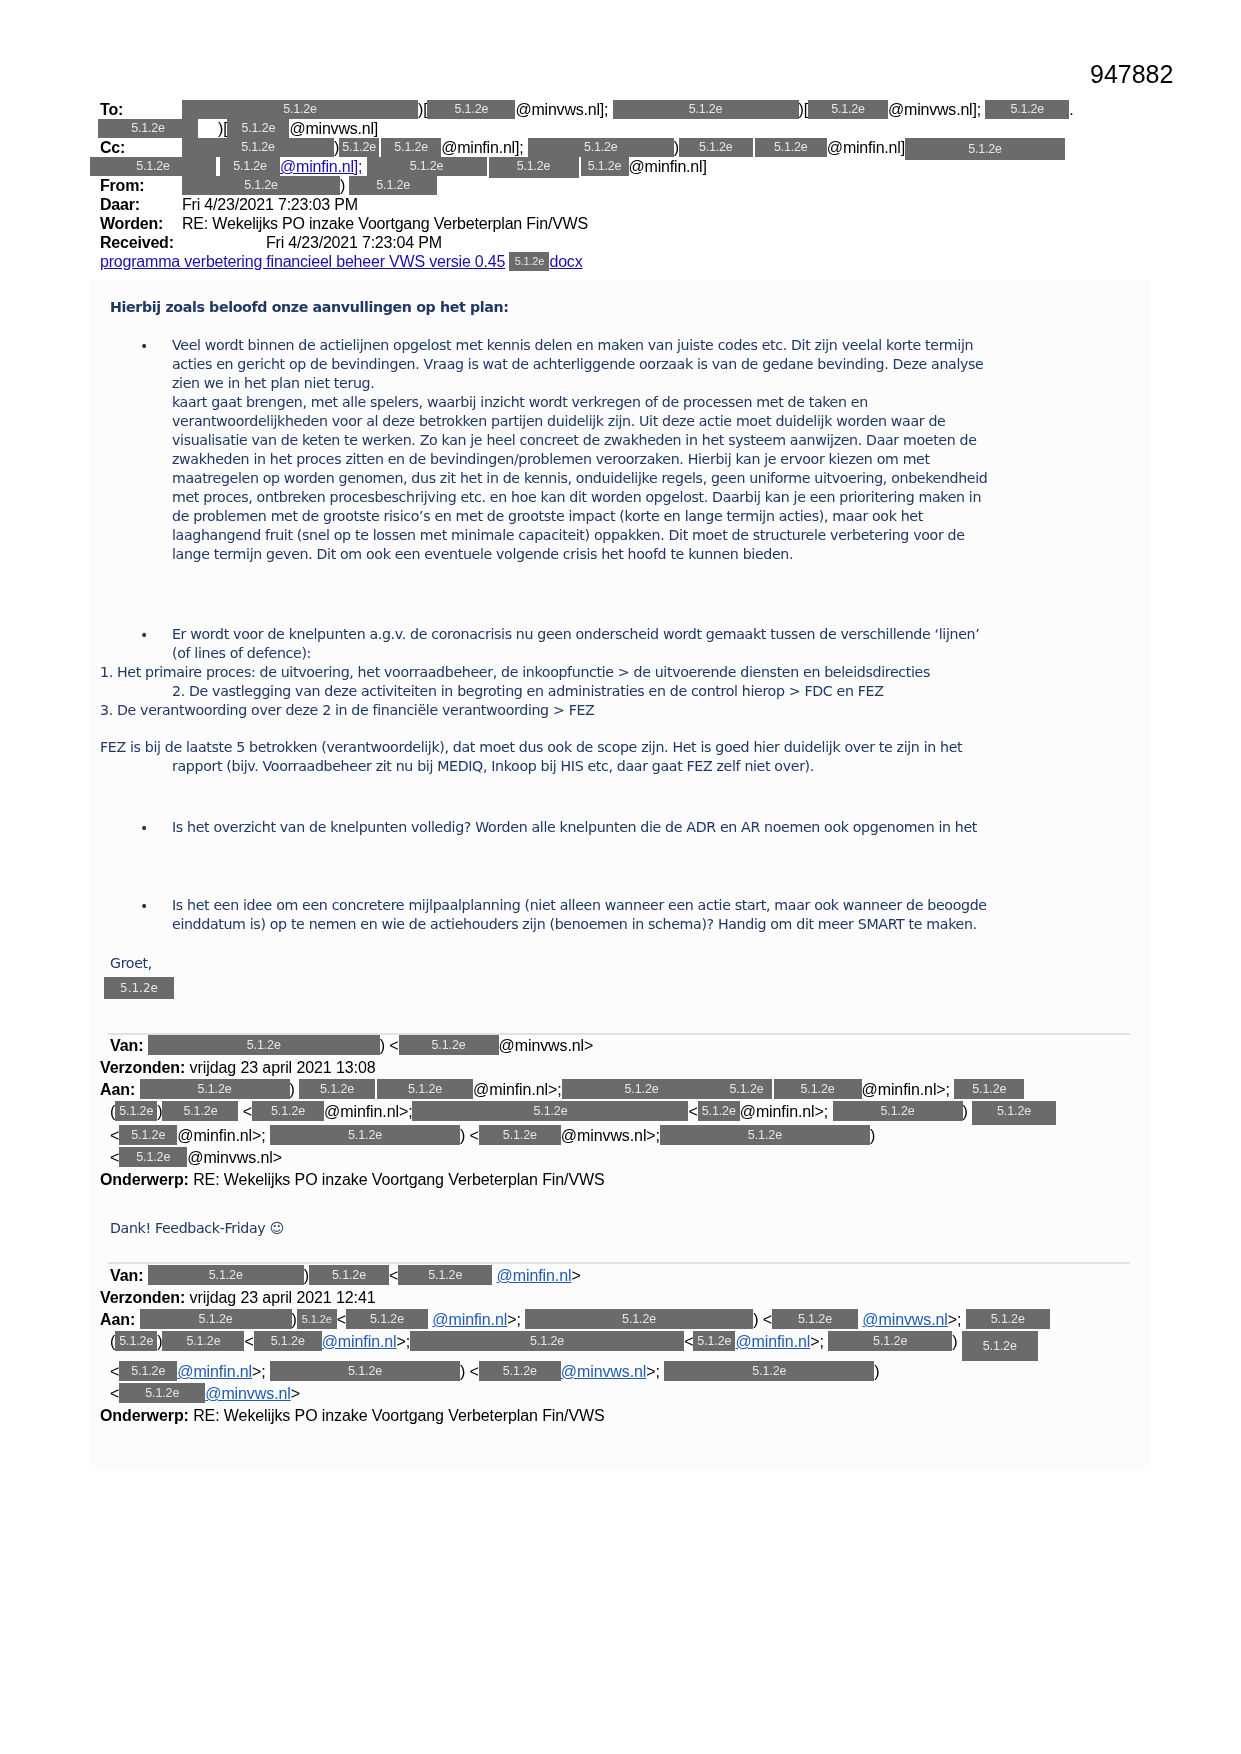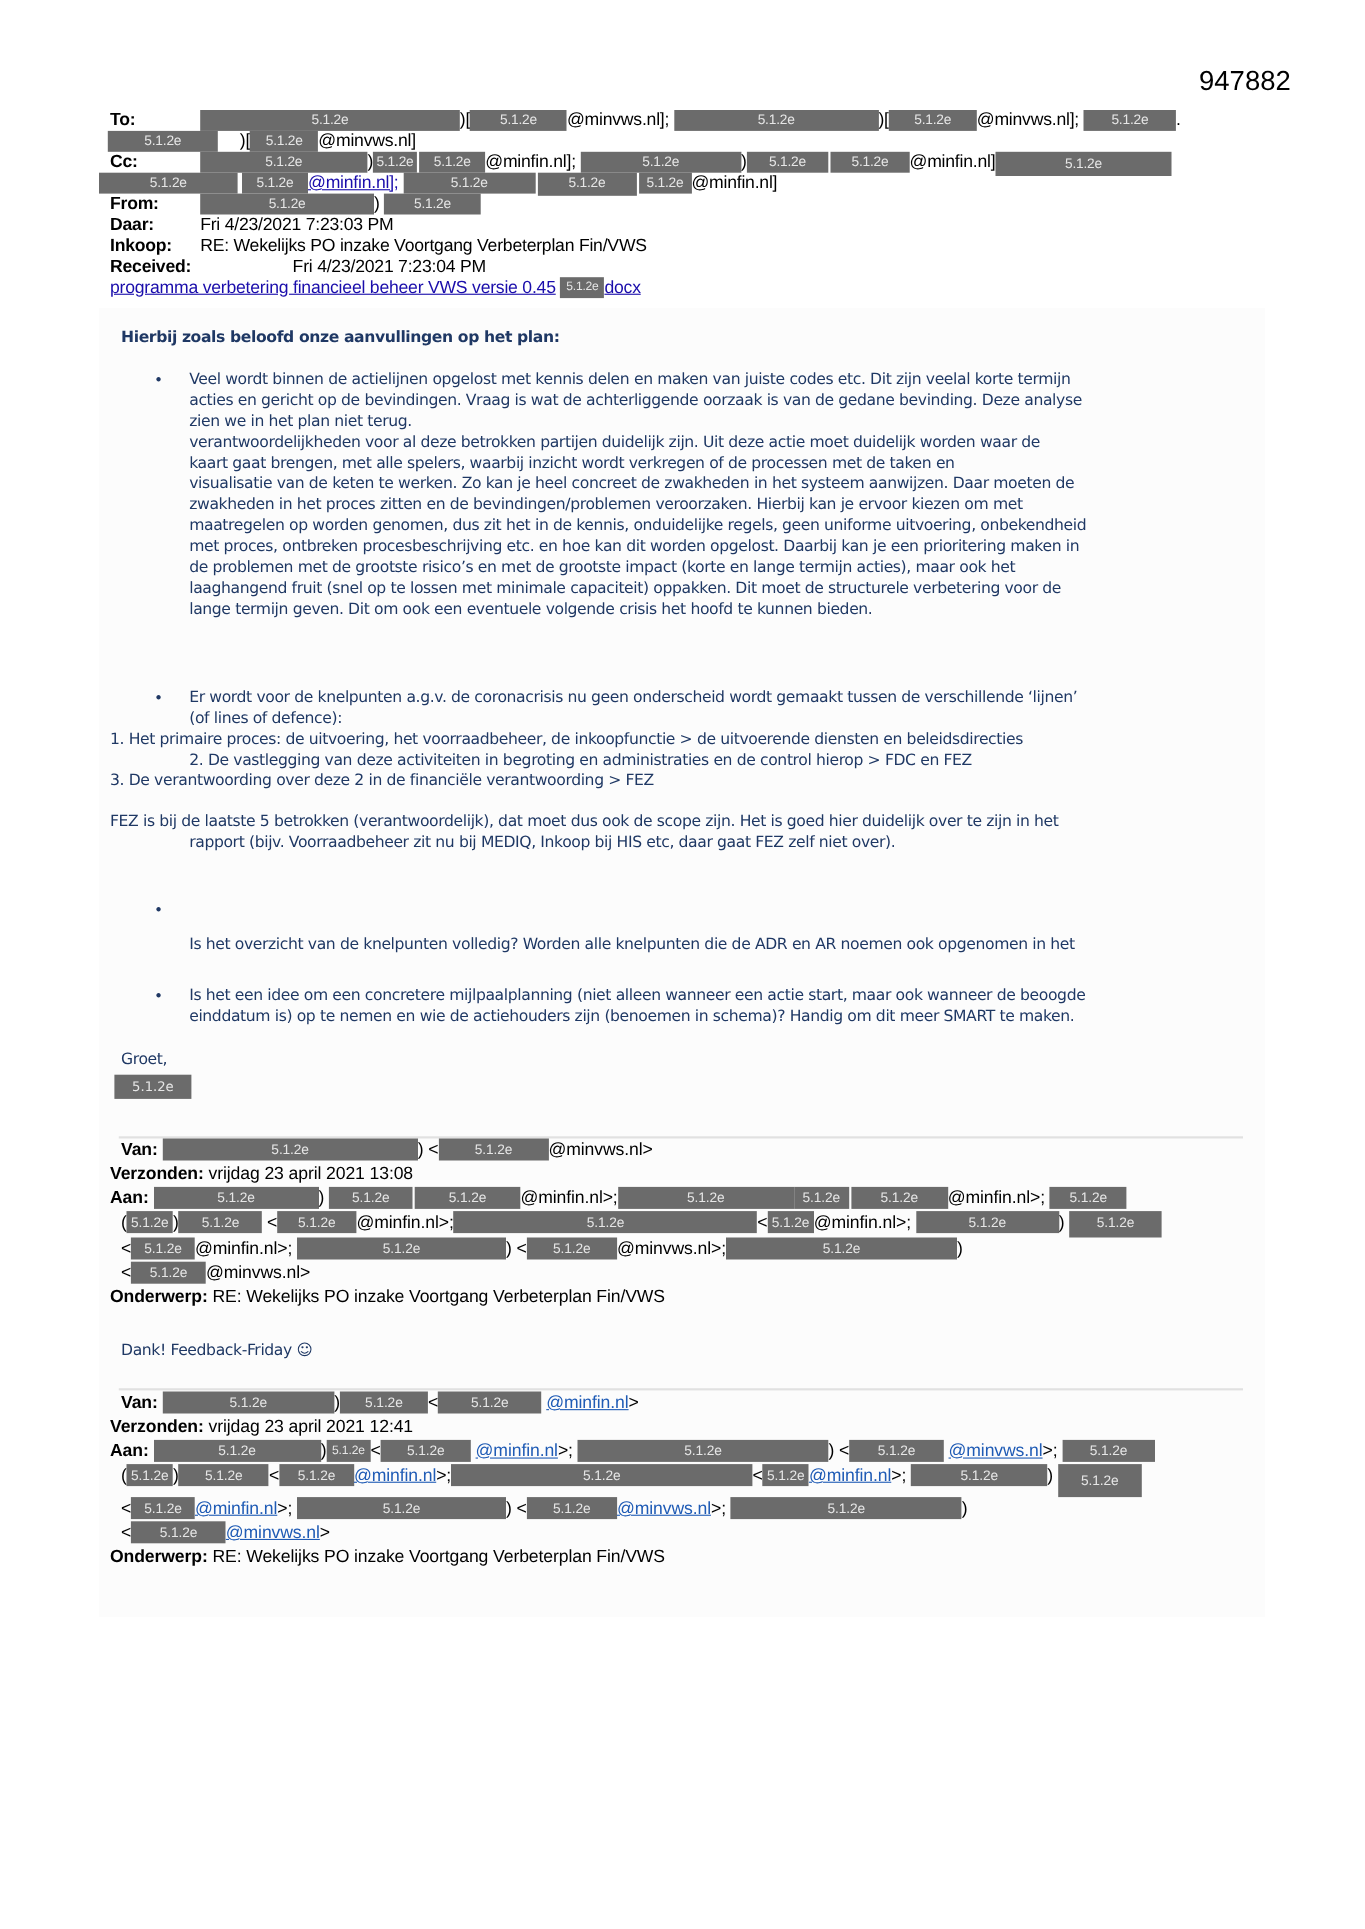--- a/index.html
+++ b/index.html
@@ -46,41 +46,41 @@
     <span class="r" style="width:120px">5.1.2e</span><span class="r" style="width:90px;margin-left:2px;height:21px">5.1.2e</span><span class="r" style="width:48px;margin-left:2px">5.1.2e</span><span class="em">@minfin.nl]</span>
   </div>
 
   <div class="row">
     <span class="lbl" style="width:82px">From:</span><span class="r" style="width:158px">5.1.2e</span><span class="em">)</span><span class="r" style="width:88px;margin-left:4px">5.1.2e</span>
   </div>
   <div class="row">
     <span class="lbl" style="width:82px">Daar:</span><span>Fri 4/23/2021 7:23:03 PM</span>
   </div>
   <div class="row">
-    <span class="lbl" style="width:82px">Inkoop:</span><span>RE: Wekelijks PO inzake Voortgang Verbeterplan Fin/VWS</span>
+    <span class="lbl" style="width:82px">Worden:</span><span>RE: Wekelijks PO inzake Voortgang Verbeterplan Fin/VWS</span>
   </div>
   <div class="row">
     <span class="lbl" style="width:166px">Received:</span><span>Fri 4/23/2021 7:23:04 PM</span>
   </div>
   <div class="row">
     <span class="link"><span>programma verbetering financieel beheer VWS versie 0.45</span></span> <span class="r" style="width:40px;font-size:11px">5.1.2e</span><span class="link">docx</span>
   </div>
 </div>
 
 <div class="body-area"></div>
 
 <div class="abs vt" style="left:110px;top:298px;font-weight:bold;">Hierbij zoals beloofd onze aanvullingen op het plan:</div>
 
 <div class="bullet" style="top:338px;">•</div>
 <div class="abs vt" style="left:172px;top:336px;width:980px;">
   <div> Veel wordt binnen de actielijnen opgelost met kennis delen en maken van juiste codes etc. Dit zijn veelal korte termijn</div>
   <div>acties en gericht op de bevindingen. Vraag is wat de achterliggende oorzaak is van de gedane bevinding. Deze analyse</div>
   <div>zien we in het plan niet terug.</div>
+  <div>kaart gaat brengen, met alle spelers, waarbij inzicht wordt verkregen of de processen met de taken en</div>
   <div>verantwoordelijkheden voor al deze betrokken partijen duidelijk zijn. Uit deze actie moet duidelijk worden waar de</div>
-  <div>kaart gaat brengen, met alle spelers, waarbij inzicht wordt verkregen of de processen met de taken en</div>
   <div>visualisatie van de keten te werken. Zo kan je heel concreet de zwakheden in het systeem aanwijzen. Daar moeten de</div>
   <div>zwakheden in het proces zitten en de bevindingen/problemen veroorzaken. Hierbij kan je ervoor kiezen om met</div>
   <div>maatregelen op worden genomen, dus zit het in de kennis, onduidelijke regels, geen uniforme uitvoering, onbekendheid</div>
   <div>met proces, ontbreken procesbeschrijving etc. en hoe kan dit worden opgelost. Daarbij kan je een prioritering maken in</div>
   <div>de problemen met de grootste risico’s en met de grootste impact (korte en lange termijn acties), maar ook het</div>
   <div>laaghangend fruit (snel op te lossen met minimale capaciteit) oppakken. Dit moet de structurele verbetering voor de</div>
   <div>lange termijn geven. Dit om ook een eventuele volgende crisis het hoofd te kunnen bieden.</div>
 </div>
 
 <div class="bullet" style="top:627px;">•</div>
@@ -92,21 +92,21 @@
   <div>1. Het primaire proces: de uitvoering, het voorraadbeheer, de inkoopfunctie &gt; de uitvoerende diensten en beleidsdirecties</div>
   <div style="padding-left:72px">2. De vastlegging van deze activiteiten in begroting en administraties en de control hierop &gt; FDC en FEZ</div>
   <div>3. De verantwoording over deze 2 in de financiële verantwoording &gt; FEZ</div>
 </div>
 <div class="abs vt" style="left:100px;top:738px;width:1060px;">
   <div>FEZ is bij de laatste 5 betrokken (verantwoordelijk), dat moet dus ook de scope zijn. Het is goed hier duidelijk over te zijn in het</div>
   <div style="padding-left:72px">rapport (bijv. Voorraadbeheer zit nu bij MEDIQ, Inkoop bij HIS etc, daar gaat FEZ zelf niet over).</div>
 </div>
 
 <div class="bullet" style="top:820px;">•</div>
-<div class="abs vt" style="left:172px;top:818px;width:980px;margin-top:32px;">
+<div class="abs vt" style="left:172px;top:818px;width:980px;">
   <div> Is het overzicht van de knelpunten volledig? Worden alle knelpunten die de ADR en AR noemen ook opgenomen in het</div>
 </div>
 
 <div class="bullet" style="top:898px;">•</div>
 <div class="abs vt" style="left:172px;top:896px;width:980px;">
   <div> Is het een idee om een concretere mijlpaalplanning (niet alleen wanneer een actie start, maar ook wanneer de beoogde</div>
   <div>einddatum is) op te nemen en wie de actiehouders zijn (benoemen in schema)? Handig om dit meer SMART te maken.</div>
 </div>
 
 <div class="abs vt" style="left:110px;top:954px;">Groet,</div>

